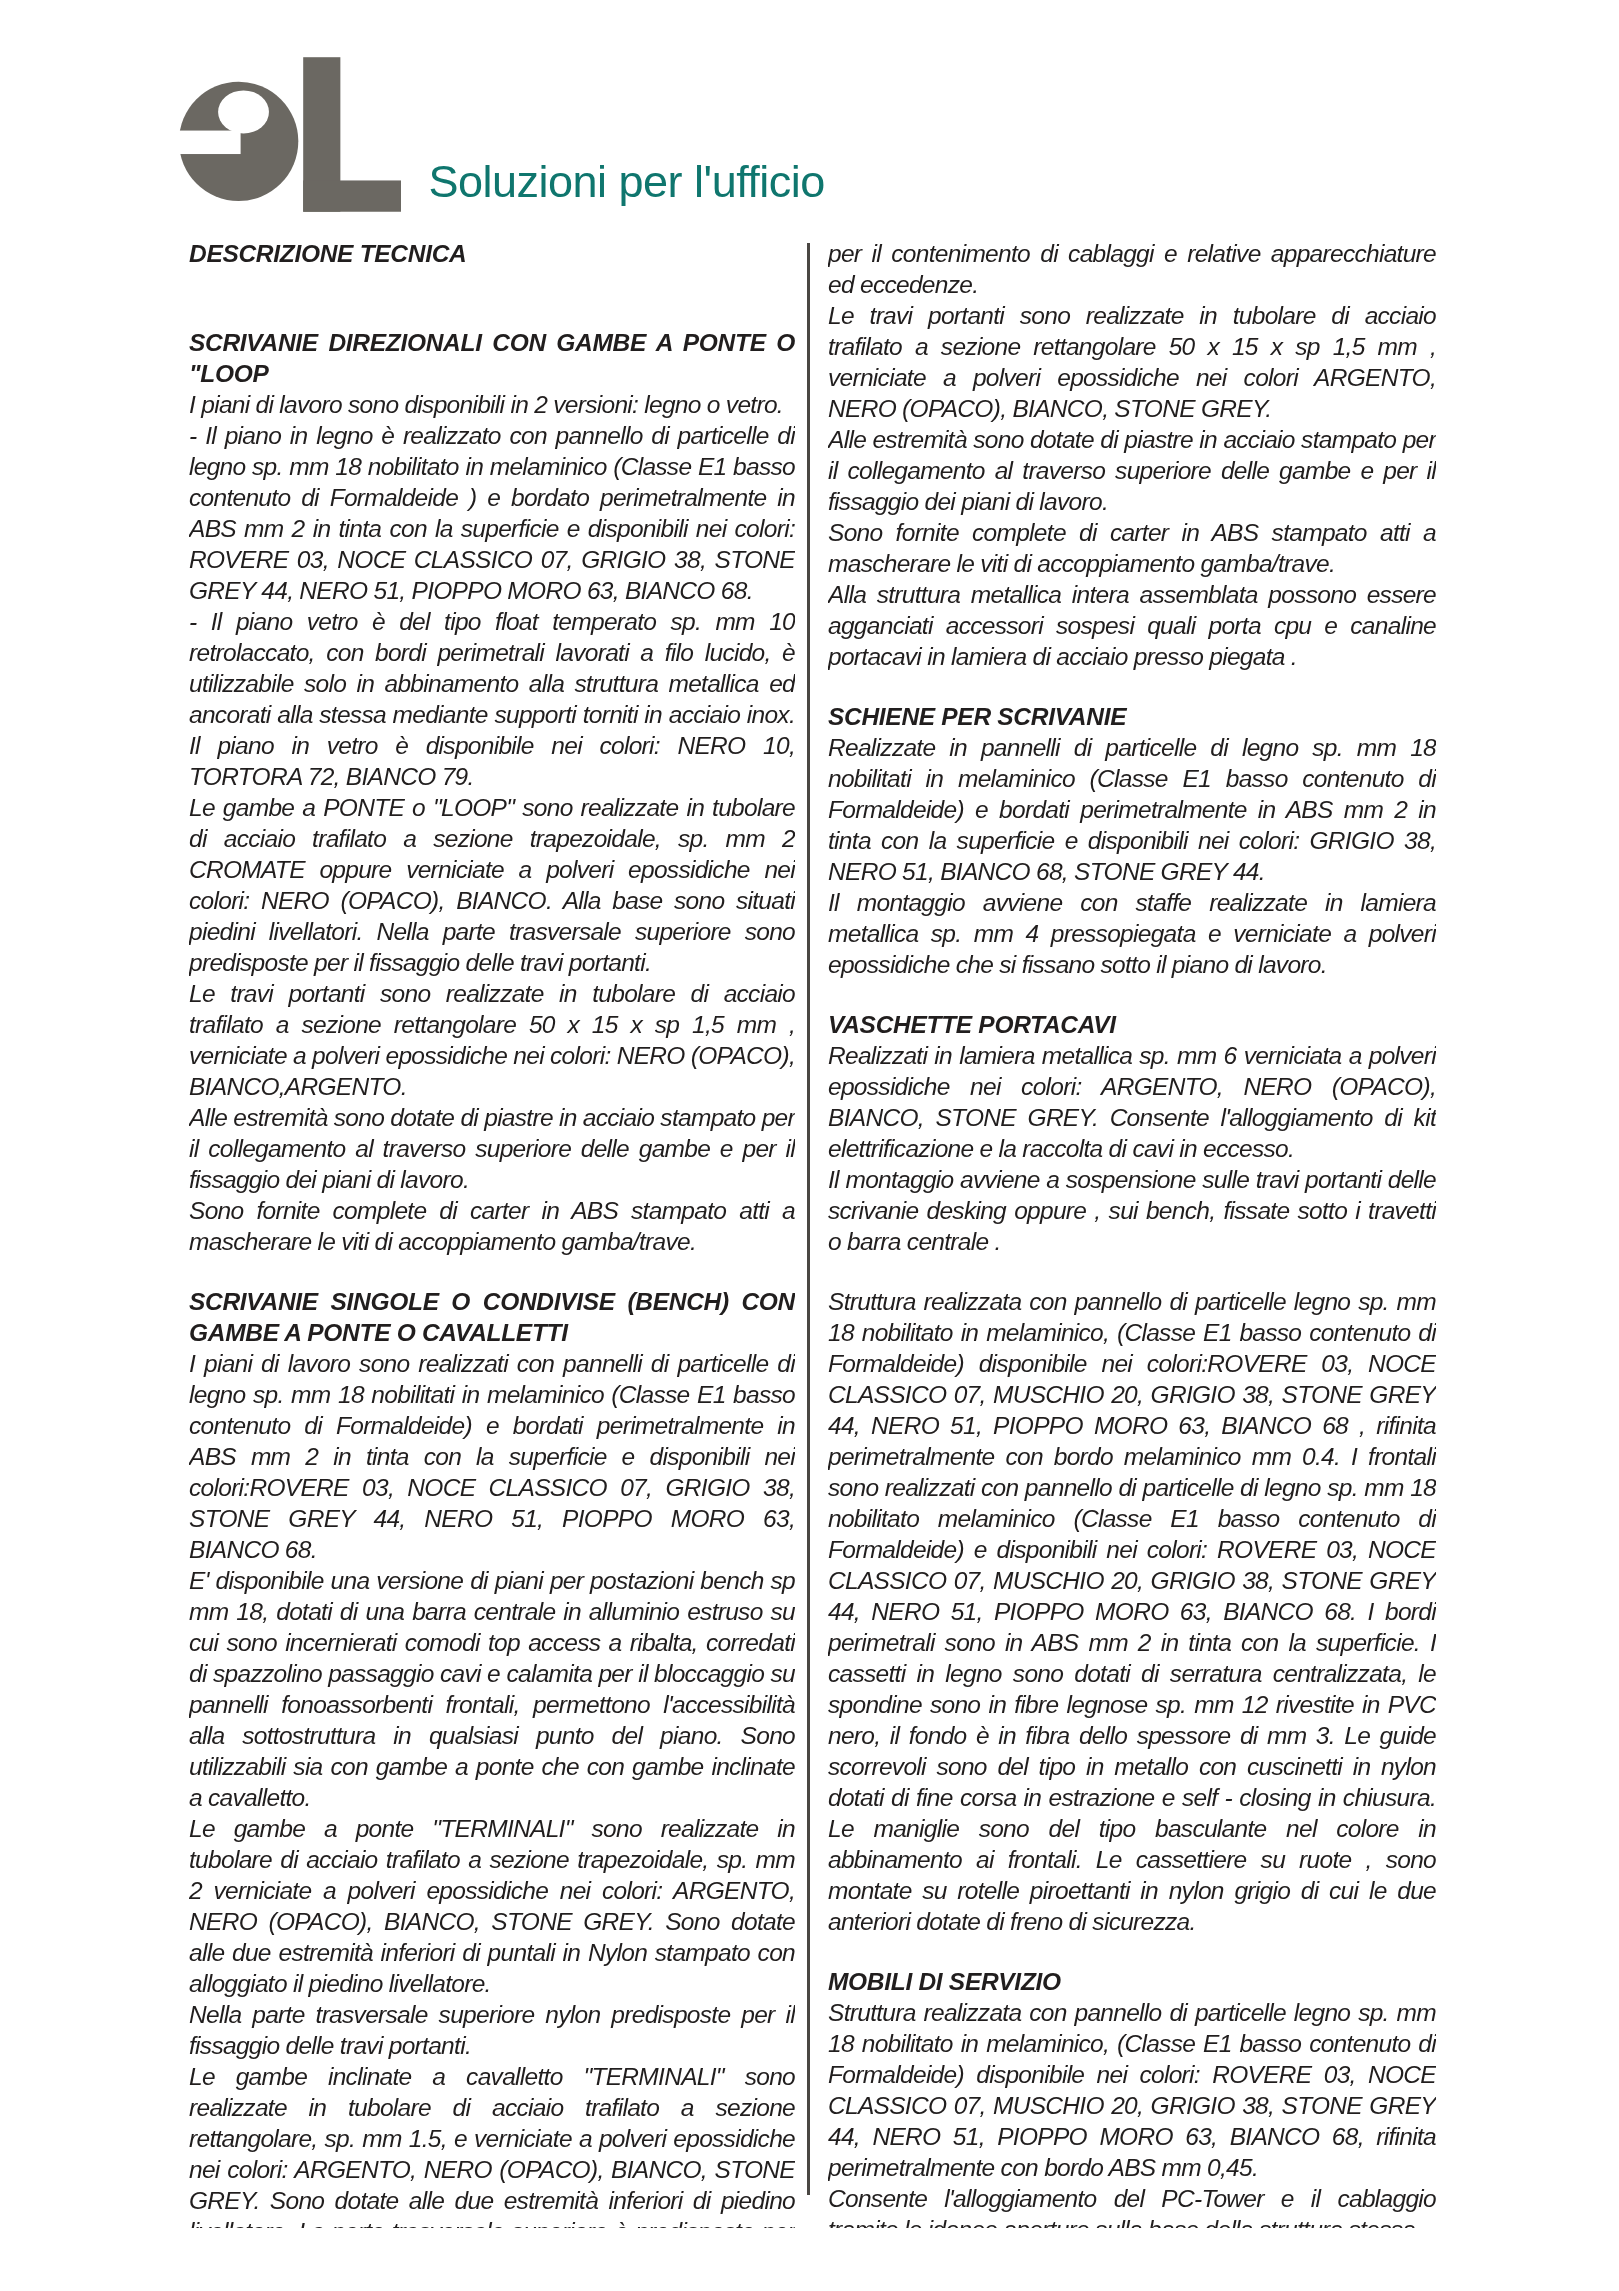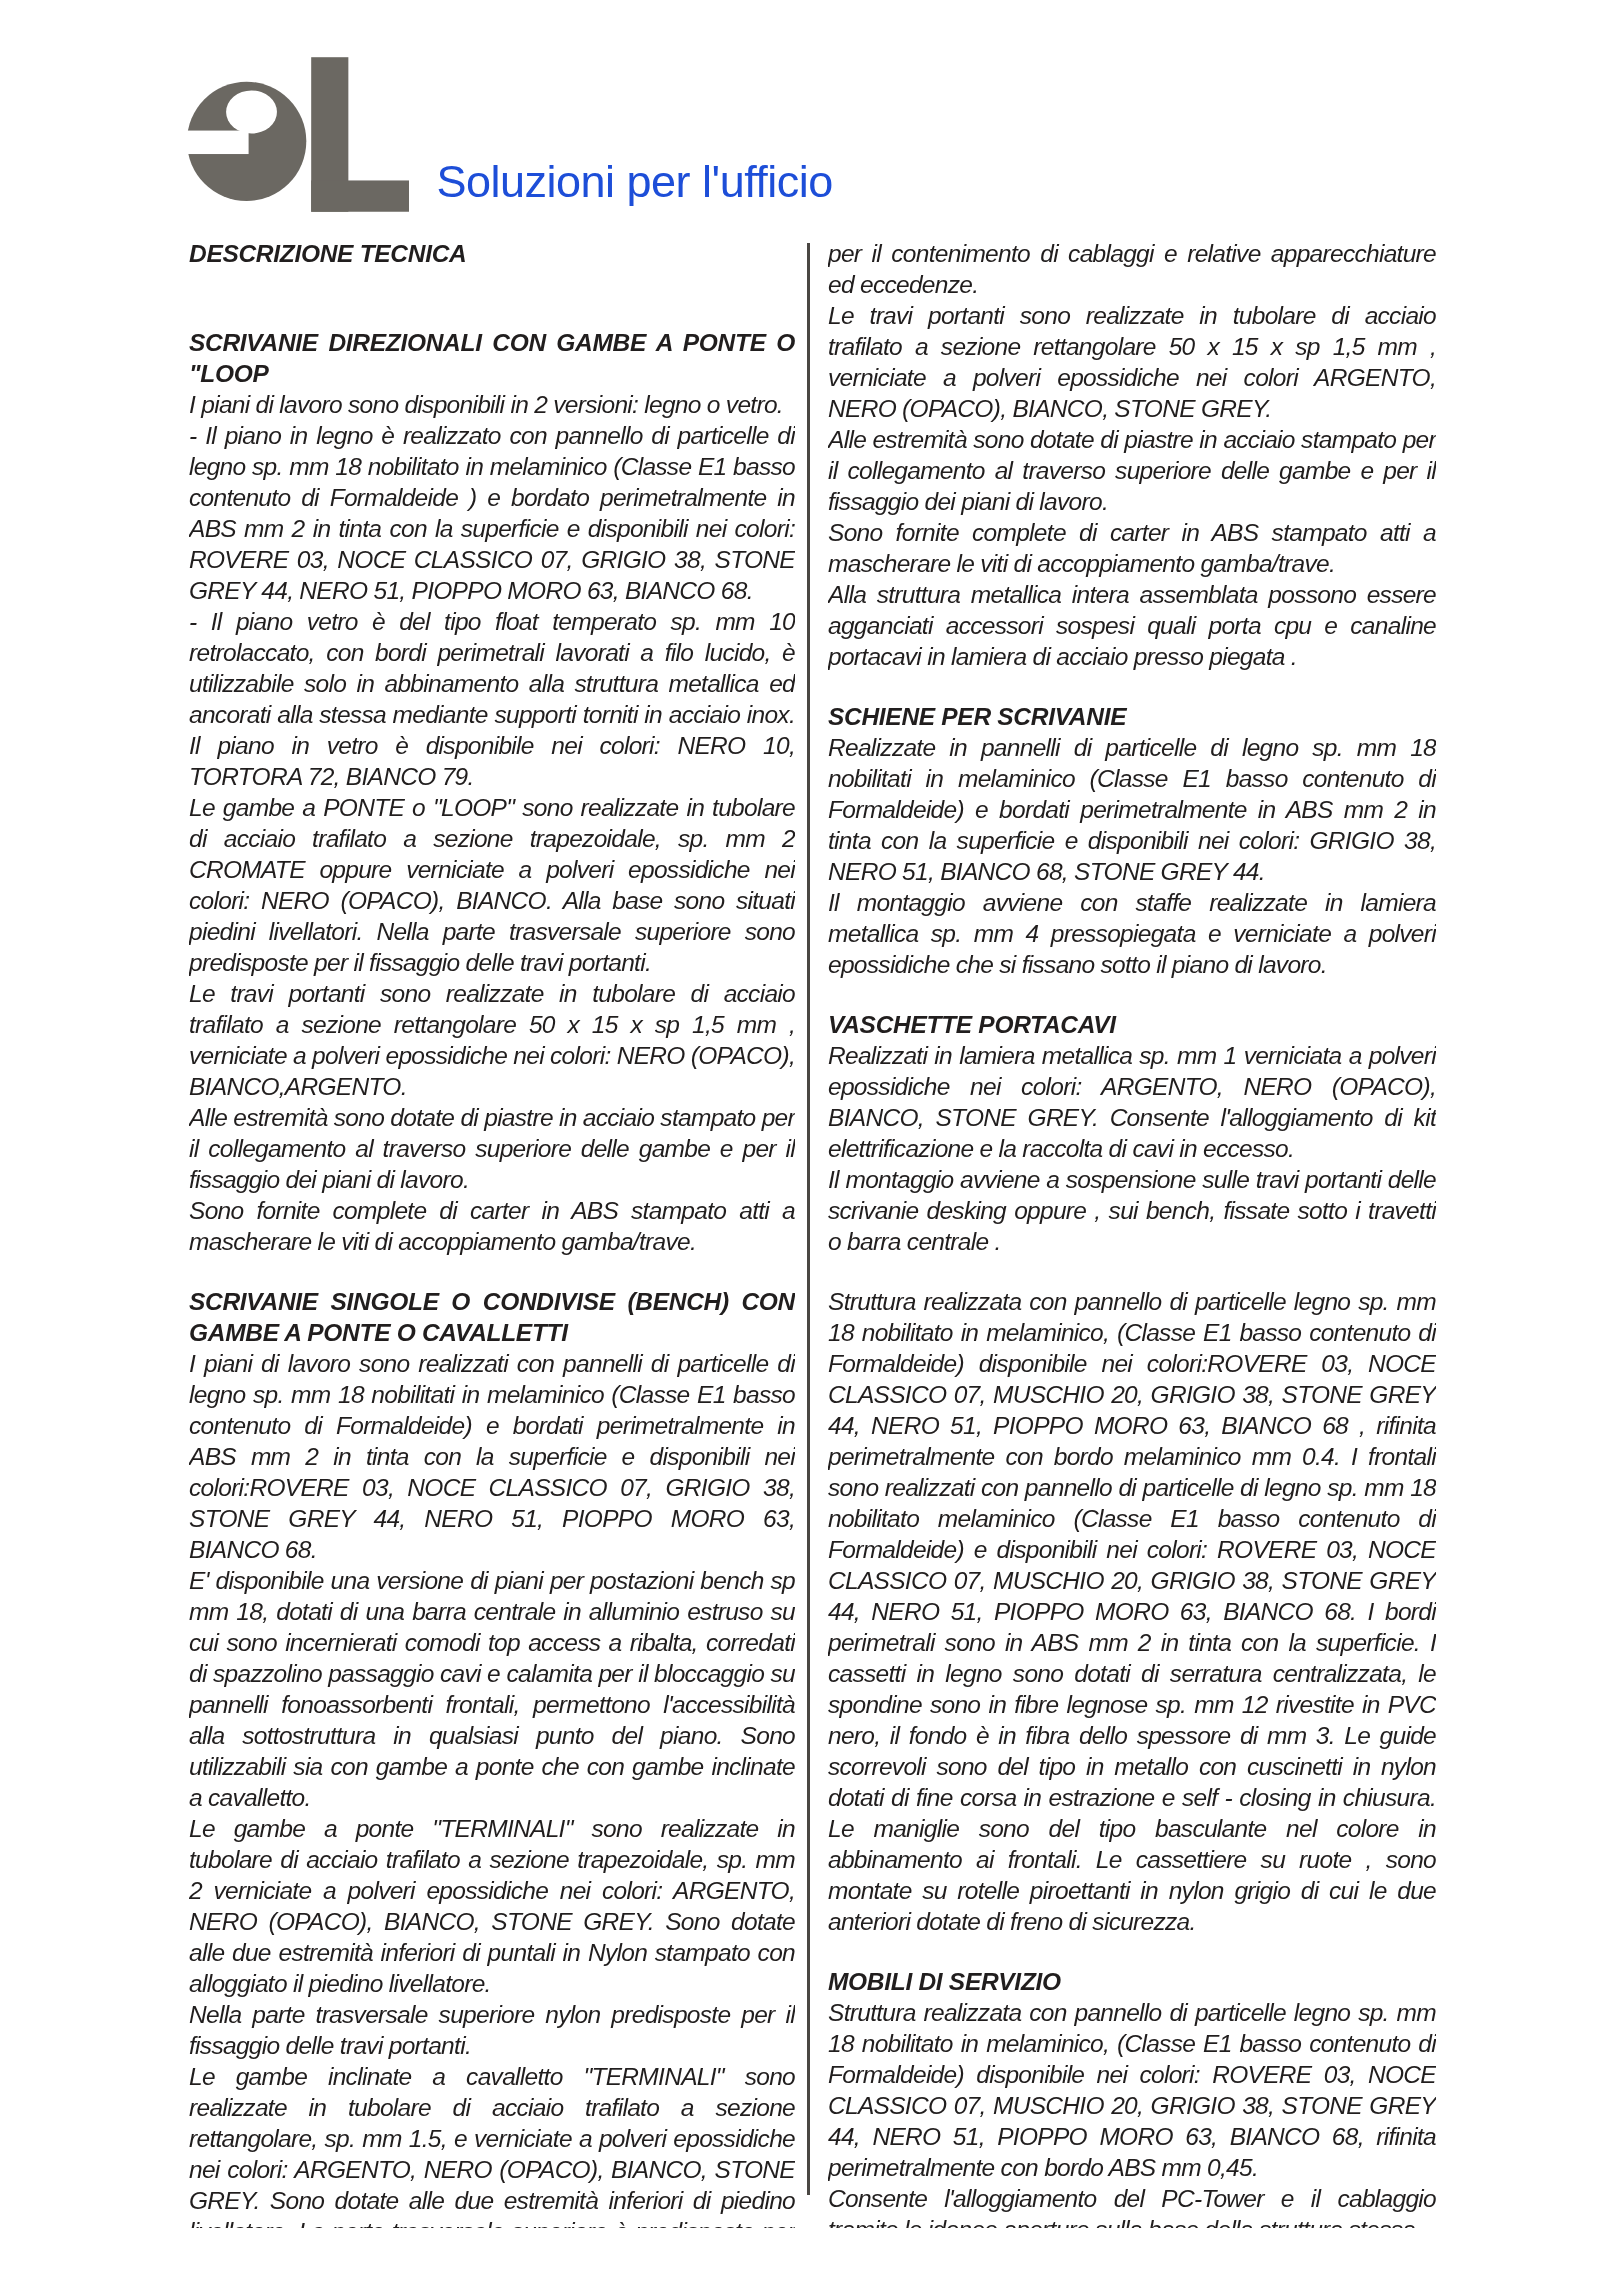--- a/index.html
+++ b/index.html
@@ -4,23 +4,23 @@
 <style>
   html,body{margin:0;padding:0;}
   body{
     width:1619px;height:2292px;
     background:#ffffff;
     position:relative;
     font-family:"Liberation Sans",sans-serif;
     overflow:hidden;
   }
   .logo{
-    position:absolute;left:186px;top:55px;
+    position:absolute;left:178px;top:55px;
     display:flex;align-items:flex-end;
-    color:#1d4ed8;
+    color:#0f766e;
   }
   .logo svg{display:block;}
   .tagline{
     font-size:45px;
     letter-spacing:-0.5px;
     line-height:1;
     padding:0 0 7.8px 27.4px;
     white-space:nowrap;
   }
   .divider{
@@ -95,21 +95,21 @@
       <div class="block body">Le travi portanti sono realizzate in tubolare di acciaio trafilato a sezione rettangolare 50 x 15 x sp 1,5 mm , verniciate a polveri epossidiche nei colori ARGENTO, NERO (OPACO), BIANCO, STONE GREY.</div>
       <div class="block body">Alle estremità sono dotate di piastre in acciaio stampato per il collegamento al traverso superiore delle gambe e per il fissaggio dei piani di lavoro.</div>
       <div class="block body">Sono fornite complete di carter in ABS stampato atti a mascherare le viti di accoppiamento gamba/trave.</div>
       <div class="block body">Alla struttura metallica intera assemblata possono essere agganciati accessori sospesi quali porta cpu e canaline portacavi in lamiera di acciaio presso piegata .</div>
       <div class="block gap"></div>
       <div class="block heading">SCHIENE PER SCRIVANIE</div>
       <div class="block body">Realizzate in pannelli di particelle di legno sp. mm 18 nobilitati in melaminico (Classe E1 basso contenuto di Formaldeide)  e bordati perimetralmente in ABS mm 2 in tinta con la superficie e disponibili nei colori: GRIGIO 38, NERO 51, BIANCO 68, STONE GREY 44.</div>
       <div class="block body">Il montaggio avviene con staffe realizzate in lamiera metallica sp. mm 4 pressopiegata e verniciate a polveri epossidiche che si fissano sotto il piano di lavoro.</div>
       <div class="block gap"></div>
       <div class="block heading">VASCHETTE PORTACAVI</div>
-      <div class="block body">Realizzati in lamiera metallica sp. mm 1 verniciata a polveri epossidiche nei colori: ARGENTO, NERO (OPACO), BIANCO, STONE GREY. Consente l'alloggiamento di kit elettrificazione e la raccolta di cavi in eccesso.</div>
+      <div class="block body">Realizzati in lamiera metallica sp. mm 6 verniciata a polveri epossidiche nei colori: ARGENTO, NERO (OPACO), BIANCO, STONE GREY. Consente l'alloggiamento di kit elettrificazione e la raccolta di cavi in eccesso.</div>
       <div class="block body">Il montaggio avviene a sospensione sulle travi portanti delle scrivanie desking oppure , sui bench, fissate sotto i travetti o barra centrale .</div>
       <div class="block gap"></div>
       <div class="block body">Struttura realizzata con pannello di particelle legno sp. mm 18 nobilitato in melaminico, (Classe E1 basso contenuto di Formaldeide)  disponibile nei colori:ROVERE 03, NOCE CLASSICO 07, MUSCHIO 20, GRIGIO 38, STONE GREY 44, NERO 51, PIOPPO MORO 63, BIANCO 68 , rifinita perimetralmente con bordo melaminico mm 0.4. I frontali sono realizzati con pannello di particelle di legno sp. mm 18 nobilitato melaminico (Classe E1 basso contenuto di Formaldeide) e disponibili nei colori: ROVERE 03, NOCE CLASSICO 07, MUSCHIO 20, GRIGIO 38, STONE GREY 44, NERO 51, PIOPPO MORO 63, BIANCO 68.  I bordi perimetrali sono in ABS mm 2 in tinta con la superficie. I cassetti in legno sono dotati di serratura centralizzata, le spondine sono in fibre legnose sp. mm 12 rivestite in PVC nero, il fondo è in fibra dello spessore di mm 3. Le guide scorrevoli sono del tipo in metallo con cuscinetti in nylon dotati di fine corsa in estrazione e self - closing in chiusura. Le maniglie sono del tipo basculante nel colore in abbinamento ai frontali. Le cassettiere su ruote , sono montate su rotelle piroettanti in nylon grigio di cui le due anteriori dotate di freno di sicurezza.</div>
       <div class="block gap"></div>
       <div class="block heading">MOBILI DI SERVIZIO</div>
       <div class="block body">Struttura realizzata con pannello di particelle legno sp. mm 18 nobilitato in melaminico, (Classe E1 basso contenuto di Formaldeide) disponibile nei colori: ROVERE 03, NOCE CLASSICO 07, MUSCHIO 20, GRIGIO 38, STONE GREY 44, NERO 51, PIOPPO MORO 63, BIANCO 68, rifinita perimetralmente con bordo ABS mm 0,45.</div>
       <div class="block body">Consente l'alloggiamento del PC-Tower e il cablaggio tramite le idonee aperture sulla base della struttura stessa .</div>
     </div>
 </div>
 

